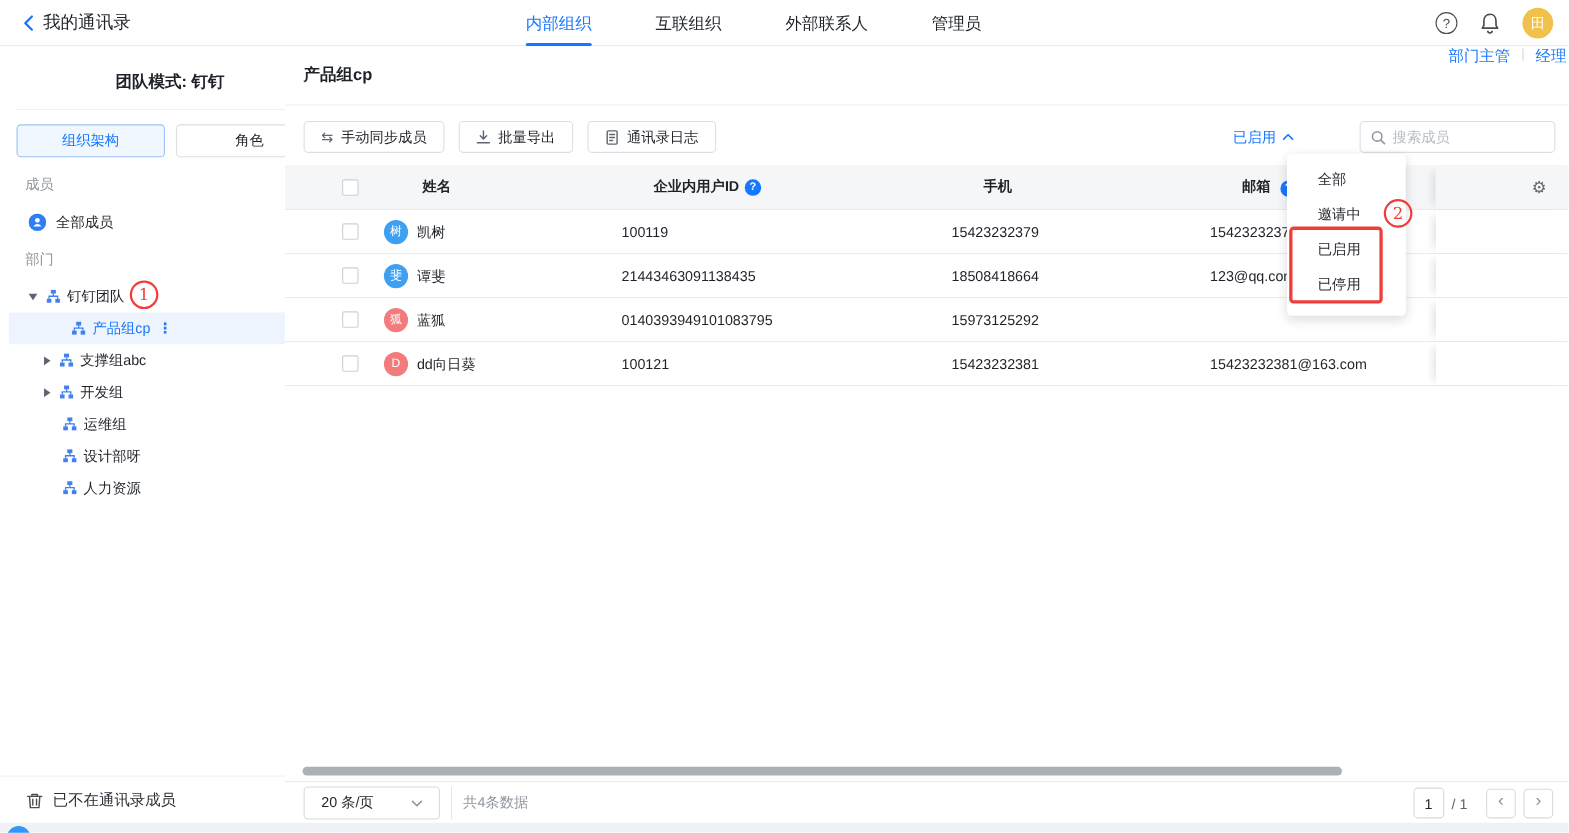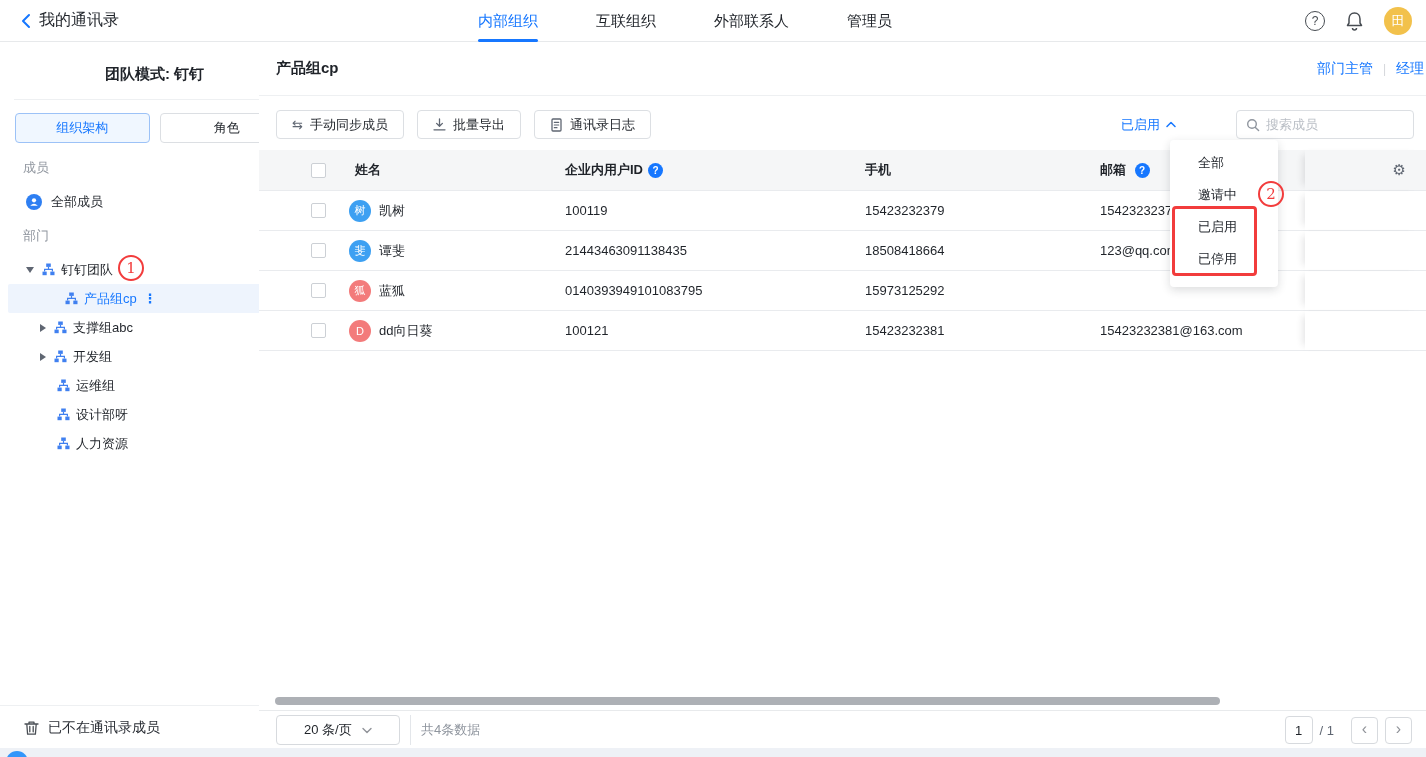--- a/index.html
+++ b/index.html
@@ -40,59 +40,59 @@
   .tree-row.selected .t-label { color:#1677ff; }
   .more-dots { color:#1677ff; font-size:13px; font-weight:bold; margin-left:7px; letter-spacing:0; }
   .side-footer { position:absolute; left:0; right:0; bottom:8px; }
   .side-footer .fdiv { height:1px; background:#eef0f2; margin:0 0 0 0; }
   .footer-item { display:flex; align-items:center; gap:9px; padding:13px 0 12px 24px; cursor:pointer; font-size:14px; color:#2b2f36; }
 
   
   .main { position:absolute; left:259px; top:42px; right:0; bottom:0; background:#fff; }
   .main-header { height:54px; border-bottom:1px solid #eef0f2; display:flex; align-items:center; }
   .main-title { margin-left:17px; font-size:15px; font-weight:bold; color:#1f2329; }
-  .role-links { position:absolute; right:2px; top:0; height:54px; display:flex; align-items:center; gap:10px; font-size:14px; color:#1677ff; }
+  .role-links { position:absolute; right:2px; top:0; height:54px; display:flex; align-items:flex-start; gap:10px; font-size:14px; color:#1677ff; }
   .role-sep { color:#d4d7db; font-size:12px; }
   .toolbar { position:absolute; left:17px; top:68px; display:flex; gap:13px; }
   .tbtn { height:29px; border:1px solid #dcdfe3; border-radius:4px; background:#fff; display:flex; align-items:center; gap:7px; padding:0 15px; font-size:13px; color:#1f2329; cursor:pointer; }
   .tbtn .gicon { color:#5f6672; font-size:13px; display:flex; align-items:center; }
   .filter-area { position:absolute; right:250px; top:68px; height:29px; display:flex; align-items:center; gap:6px; color:#1677ff; font-size:13px; cursor:pointer; }
   .search-box { position:absolute; right:12px; top:68px; width:178px; height:29px; border:1px solid #dcdfe3; border-radius:4px; display:flex; align-items:center; gap:6px; padding:0 9px; background:#fff; }
   .search-box input { border:none; outline:none; font-size:13px; color:#1f2329; width:130px; font-family:Liberation Sans, sans-serif; }
   .search-box input::placeholder { color:#b8bdc4; }
 
   
   .table { position:absolute; left:0; top:108px; right:0; }
   .trow { display:flex; align-items:center; height:40px; border-bottom:1px solid #e9ebee; background:#fff; }
   .thead { height:41px; background:#f5f6f7; border-bottom:1px solid #e9ebee; font-weight:bold; }
   .c-check { flex:0 0 38px; margin-left:52px; display:flex; align-items:center; }
   .checkbox { width:15px; height:15px; border:1px solid #ccd0d5; border-radius:2px; background:#fff; cursor:pointer; }
   .c-name { flex:0 0 216px; display:flex; align-items:center; }
-  .thead .c-name { padding-left:6px; }
+  .thead .c-name { padding-left:6px;margin-left:29px; }
   .c-id { flex:0 0 300px; display:flex; align-items:center; gap:5px; }
   .c-phone { flex:0 0 235px; }
   .c-email { flex:1 1 auto; overflow:hidden; white-space:nowrap; }
   .c-action { flex:0 0 121px; align-self:stretch; display:flex; align-items:center; justify-content:flex-end; padding-right:20px; box-shadow:-7px 0 7px -5px rgba(31,35,41,.12); }
   .thead .c-action { background:#f5f6f7; }
   .gear { color:#5f6672; font-size:15px; cursor:pointer; }
   .help-dot { width:15px; height:15px; border-radius:50%; background:#1677ff; color:#fff; font-size:10px; display:inline-flex; align-items:center; justify-content:center; font-weight:bold; cursor:pointer; }
   .avatar { width:22px; height:22px; border-radius:50%; color:#fff; font-size:11px; display:flex; align-items:center; justify-content:center; margin-right:8px; flex:0 0 22px; }
 
   
   .dropdown { position:absolute; left:1170px; top:140px; width:108px; height:147px; background:#fff; border-radius:4px; box-shadow:0 3px 10px rgba(31,35,41,.16); z-index:10; padding-top:7px; }
   .dd-item { height:32px; display:flex; align-items:center; padding-left:28px; font-size:13px; color:#1f2329; cursor:pointer; }
   .red-box { position:absolute; left:1172px; top:206px; width:85px; height:70px; border:3px solid #f23c3c; border-radius:4px; z-index:11; pointer-events:none; }
   .ann-circle { position:absolute; width:26px; height:26px; border:2px solid #f23c3c; border-radius:50%; color:#f23c3c; font-size:15px; display:flex; align-items:center; justify-content:center; z-index:12; background:transparent; pointer-events:none; font-family:"DejaVu Serif",serif; }
   .ann-1 { left:118px; top:255px; }
   .ann-2 { left:1258px; top:181px; }
 
   
   .hscroll { position:absolute; left:16px; top:655px; width:945px; height:8px; border-radius:4px; background:#adb0b5; cursor:pointer; }
   .bottom-bar { position:absolute; left:0; right:0; top:668px; height:39px; border-top:1px solid #e8eaec; display:flex; align-items:center; }
-  .page-size { margin-left:17px; width:124px; height:30px; border:1px solid #d7dade; border-radius:4px; display:flex; align-items:center; justify-content:space-between; padding:0 27px; cursor:pointer; background:#fff; }
+  .page-size { margin-left:17px; width:124px; height:30px; border:1px solid #d7dade; border-radius:4px; display:flex; align-items:center; justify-content:space-between; padding:0 15px; cursor:pointer; background:#fff; }
   .bb-sep { width:1px; height:30px; background:#e3e6ea; margin-left:10px; }
   .total-label { margin-left:10px; color:#8f959e; font-size:13px; }
   .pager { position:absolute; right:14px; display:flex; align-items:center; gap:7px; }
   .page-input { width:28px; height:28px; border:1px solid #d7dade; border-radius:4px; text-align:center; font-size:13px; color:#1f2329; outline:none; font-family:inherit; }
   .page-total { color:#5f6672; font-size:13px; margin-right:10px; }
   .pg-btn { width:27px; height:27px; border:1px solid #d7dade; border-radius:4px; background:#fff; display:flex; align-items:center; justify-content:center; color:#909399; font-size:16px; cursor:pointer; padding-bottom:2px; }
   .bottom-strip { position:absolute; left:0; top:748px; width:1426px; height:9px; background:#eef1f6; }
   .float-dot { position:absolute; left:6px; top:751px; width:22px; height:22px; border-radius:50%; background:#3296fa; }
   svg { display:block; }
 </style>

